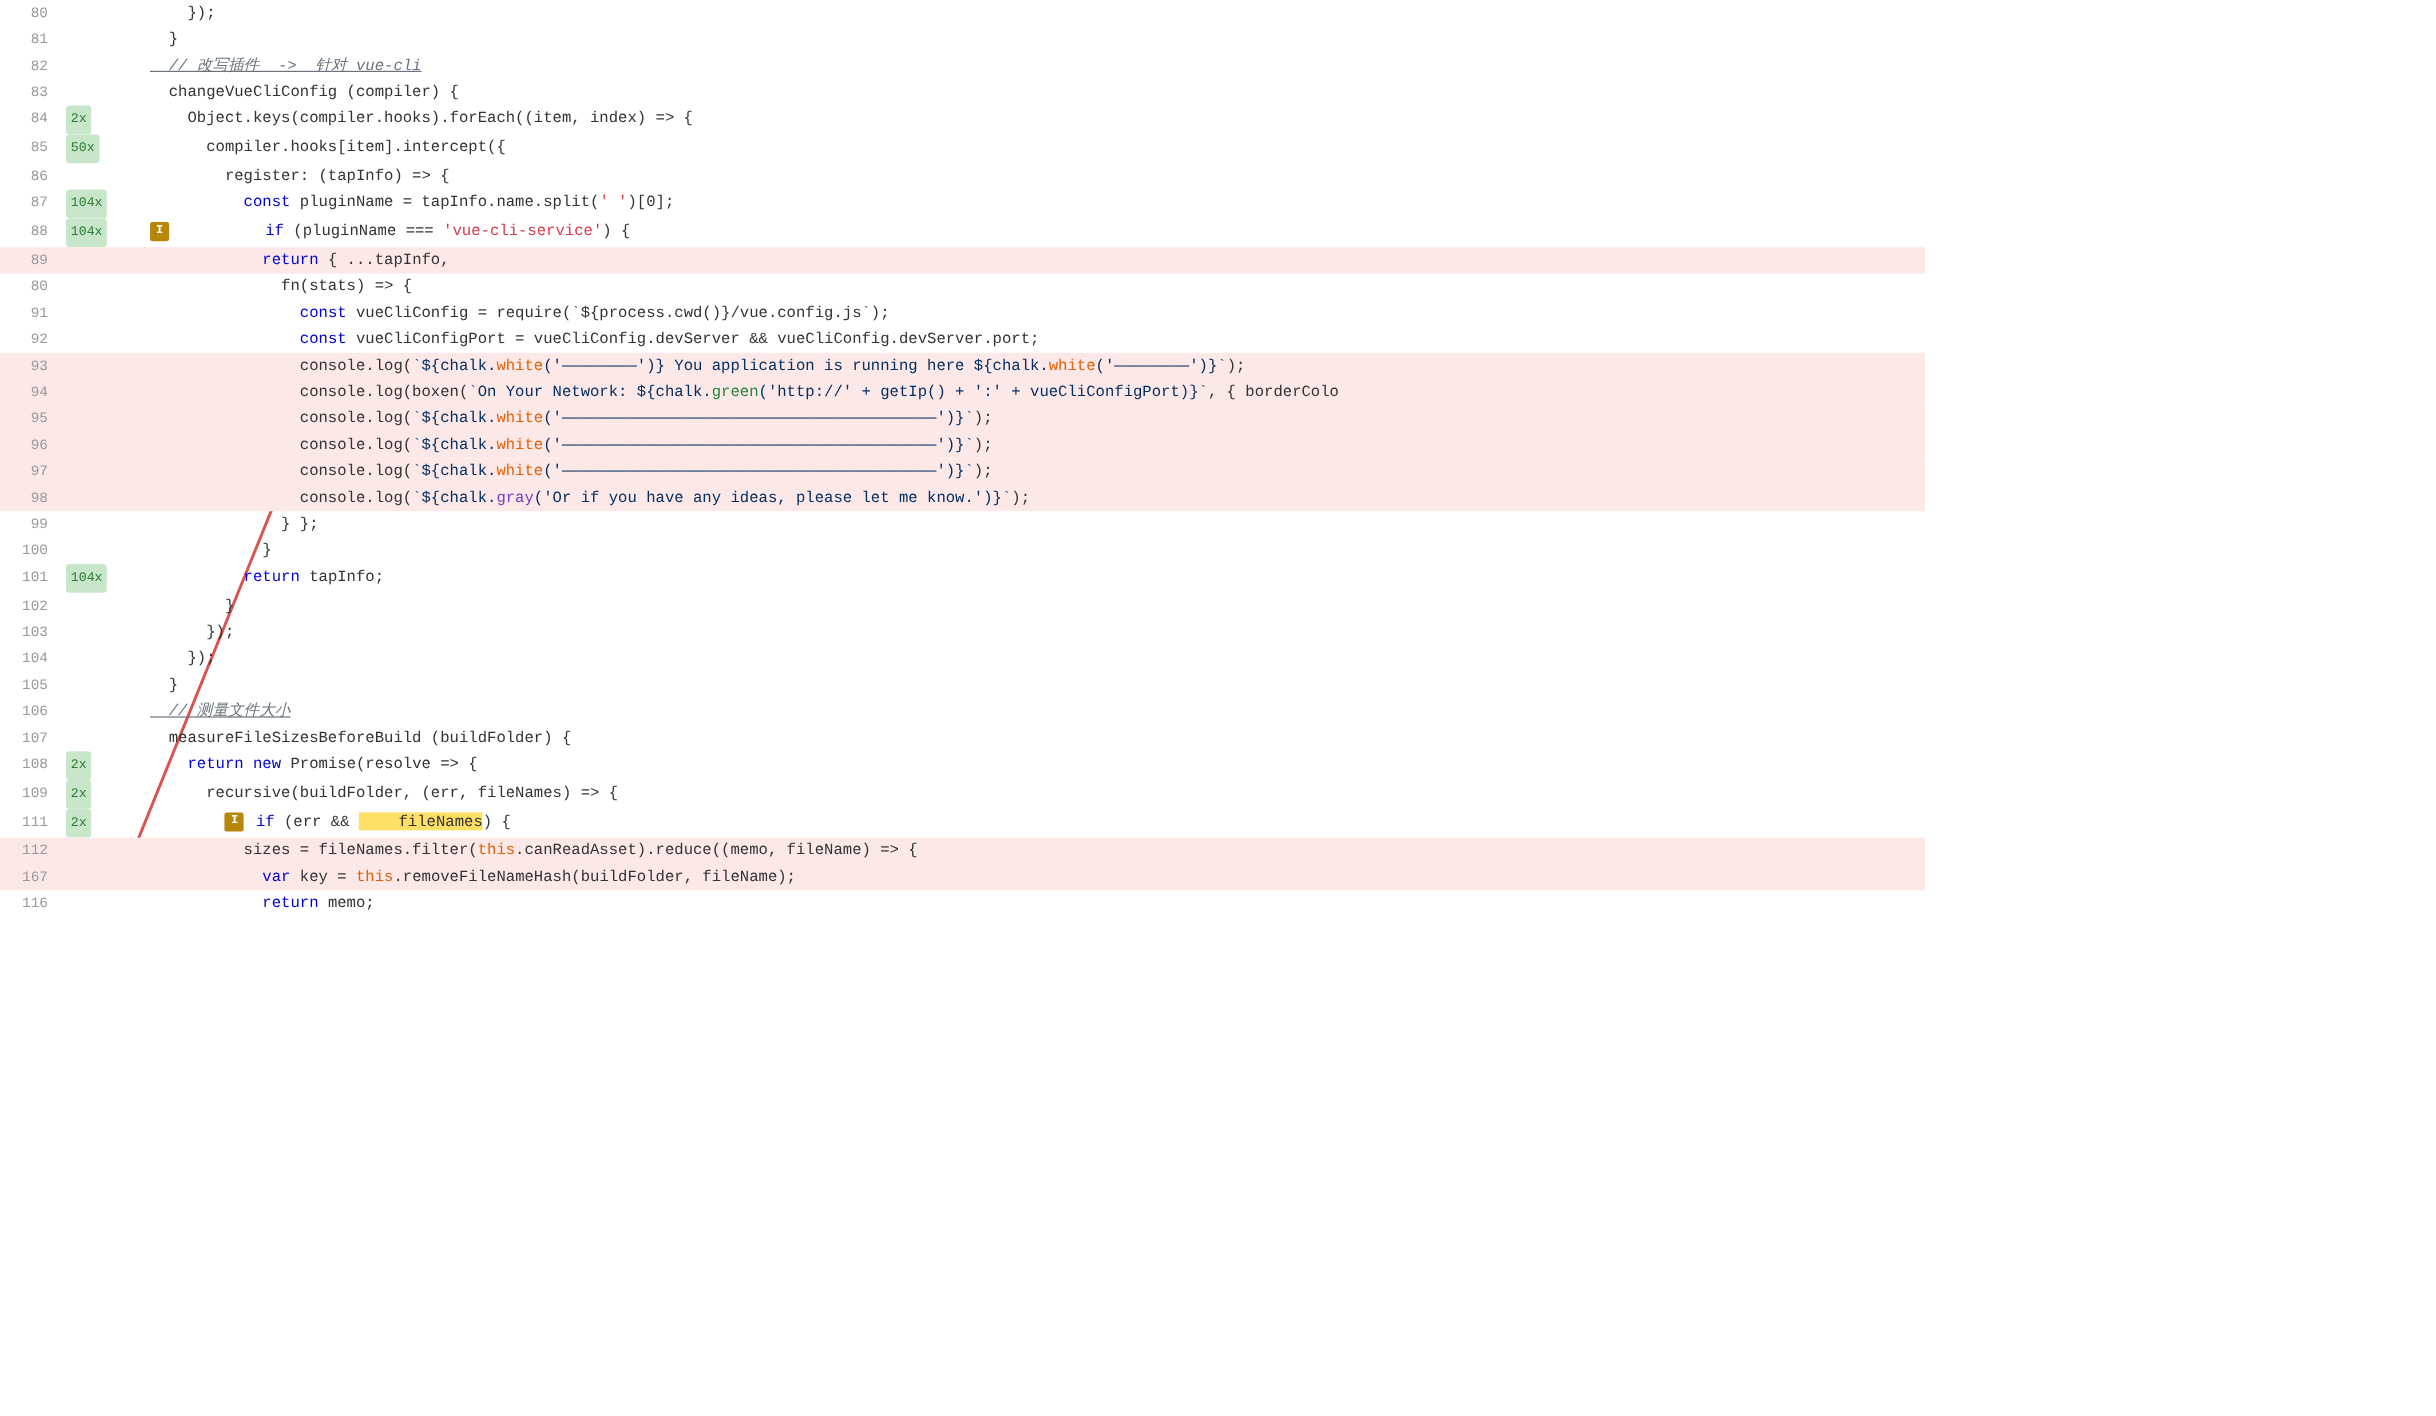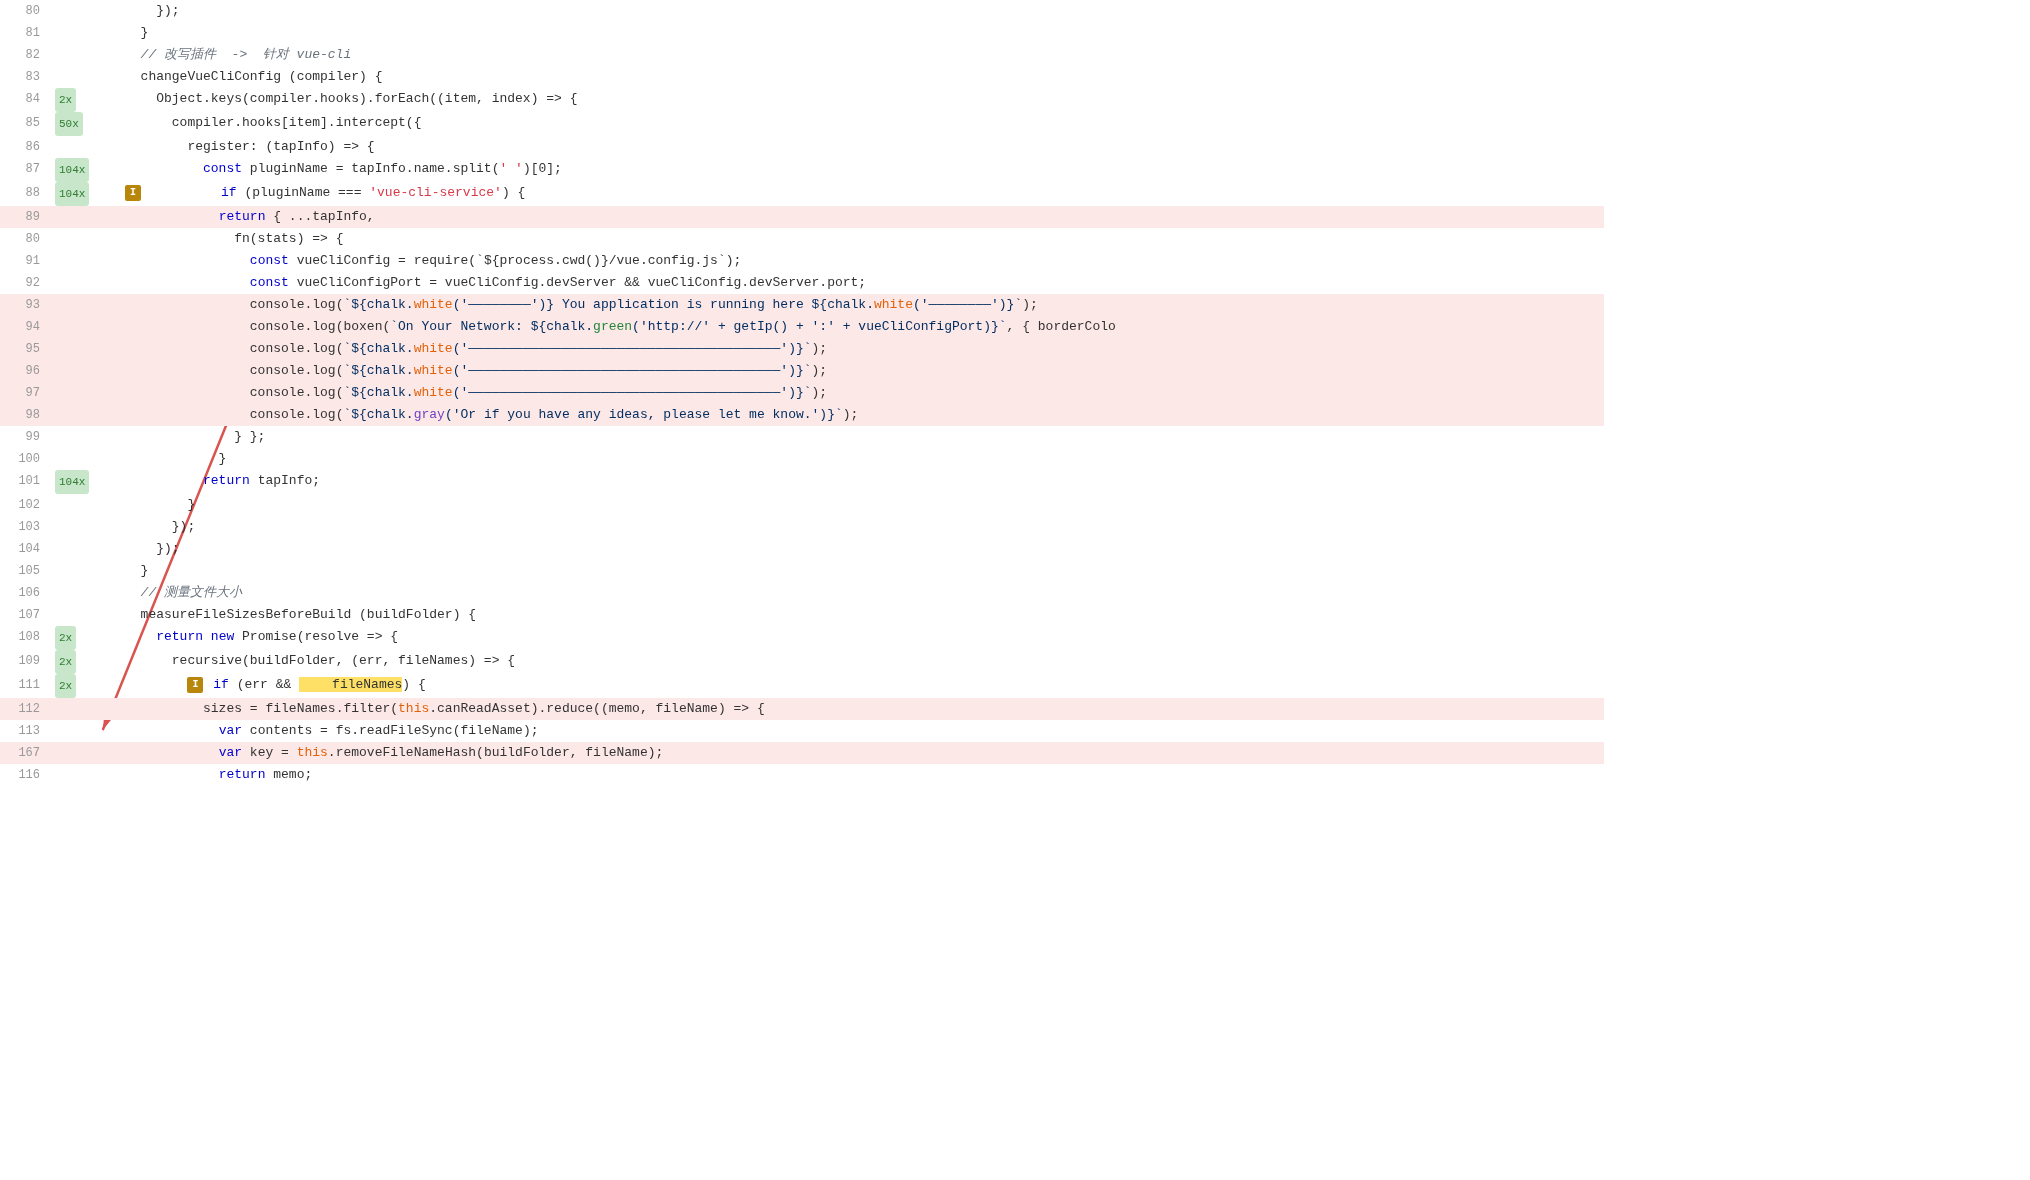--- a/index.html
+++ b/index.html
@@ -53,21 +53,21 @@
       font-size: 11px;
     }
     .code-content {
       flex: 1;
       padding-left: 20px;
       white-space: pre;
       line-height: 22px;
     }
     .kw { color: #0000cd; font-weight: normal; }
     .str { color: #d73a49; }
-    .comment { color: #6a737d; font-style: italic; }
+    .comment { color: #6a737d; font-style: italic; text-decoration: underline; }
     .str-tpl { color: #032f62; }
     .punct { color: #333; }
     .hl-yellow { background: #ffe066; color: #333; padding-left: 33px; }
     .warn-icon {
       display: inline-flex;
       align-items: center;
       justify-content: center;
       width: 16px;
       height: 16px;
       background: #b8860b;
@@ -272,25 +272,20 @@
         <span class="coverage-badge">
           <span class="badge-green">2x</span>
         </span>
         <span class="code-content">        <span class="warn-icon">I</span> <span class="kw">if</span> (<span class="punct">err &amp;&amp;</span> <span class="hl-yellow">fileNames</span>) {</span>
       </div>
       <div class="code-line highlighted">
         <span class="line-number">112</span>
         <span class="coverage-badge"></span>
         <span class="code-content">          sizes = fileNames.filter(<span style="color:#e36209">this</span>.canReadAsset).reduce((memo, fileName) =&gt; {</span>
       </div>
-      <div class="code-line">
-        <span class="line-number">113</span>
-        <span class="coverage-badge"></span>
-        <span class="code-content">            <span class="kw">var</span> contents = fs.readFileSync(fileName);</span>
-      </div>
       <div class="code-line highlighted">
         <span class="line-number">167</span>
         <span class="coverage-badge"></span>
         <span class="code-content">            <span class="kw">var</span> key = <span style="color:#e36209">this</span>.removeFileNameHash(buildFolder, fileName);</span>
       </div>
       <div class="code-line">
         <span class="line-number">116</span>
         <span class="coverage-badge"></span>
         <span class="code-content">            <span class="kw">return</span> memo;</span>
       </div>

